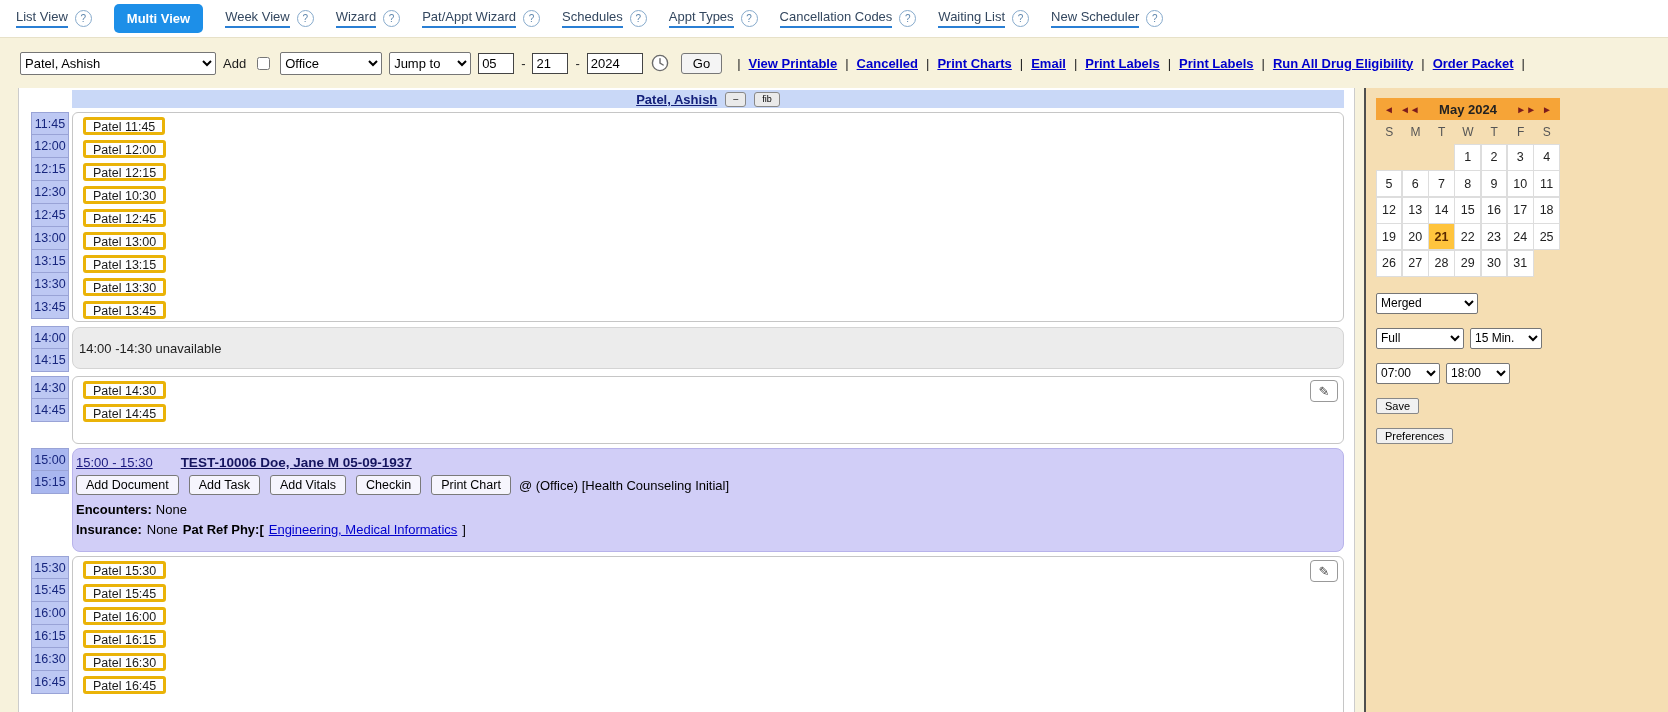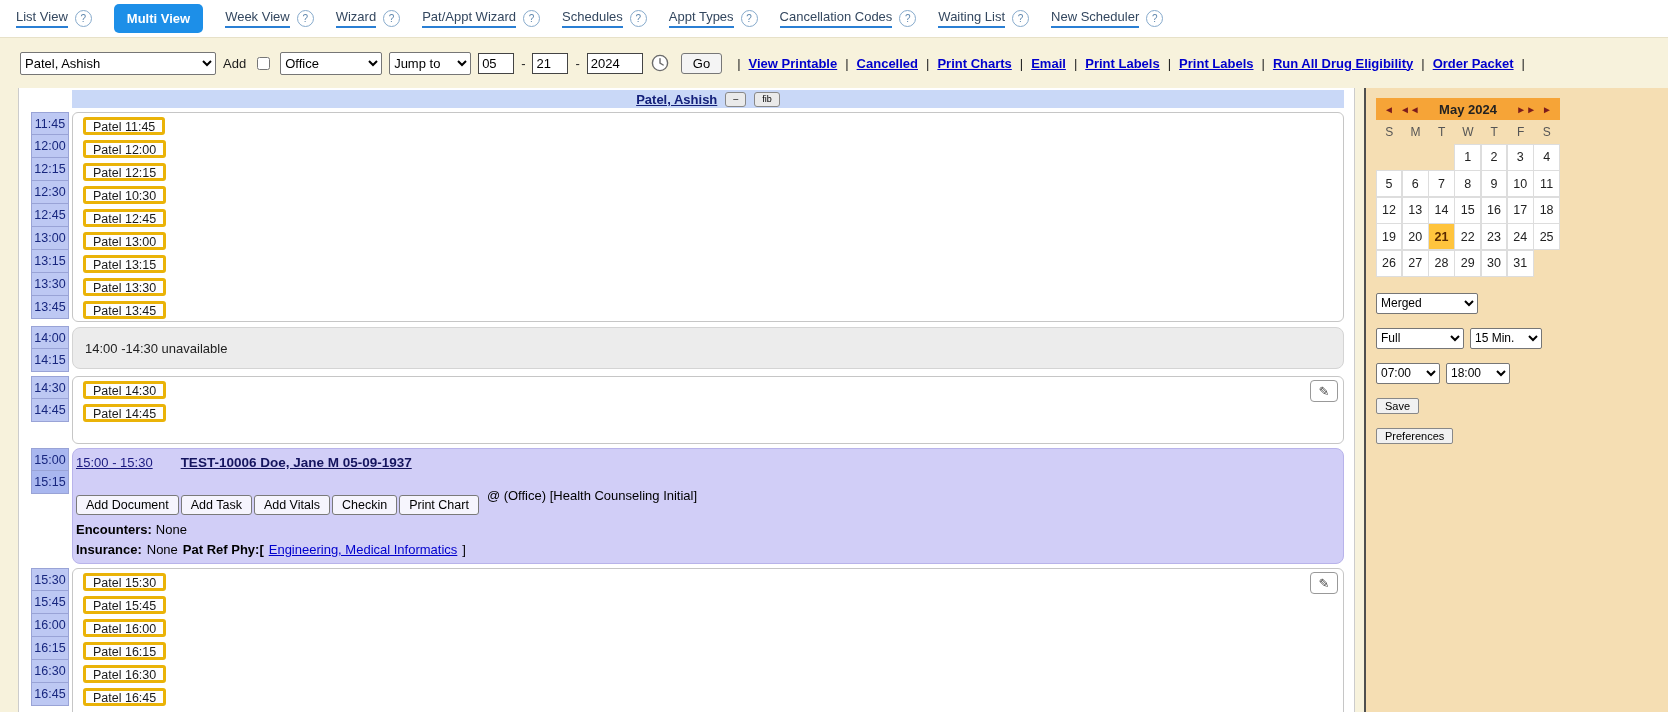--- a/index.html
+++ b/index.html
@@ -46,28 +46,28 @@
   .tc .cell:first-child{border-top:1px solid #99a3d6;}
   .tc.hl .cell{background:#a9b7ef;}
   .blockwrap{flex:1;margin:0 10px 0 3px;position:relative;}
   .block{box-sizing:border-box;}
   .block.slots{background:#fff;border:1px solid #c6c6c6;border-radius:6px;padding-top:1px;}
   .block.slots.tall{min-height:68px;}
   .block.slots.xtall{min-height:175px;}
   .slotrow{height:23px;display:flex;align-items:center;padding-left:10px;}
   .slotbtn{font-size:12.5px;height:18px;padding:0 7px;border:3px solid #eab308;border-radius:3px;background:#fefefe;color:#1a1a1a;cursor:pointer;}
   .editbtn{position:absolute;top:4px;right:6px;width:28px;height:22px;border:1px solid #999;border-radius:4px;background:#fff;font-size:13px;color:#444;display:flex;align-items:center;justify-content:center;cursor:pointer;}
-  .block.unavail{background:#ececec;border:1px solid #d4d4d4;border-radius:8px;height:42px;display:flex;align-items:center;padding-left:12px;font-size:13px;color:#222;margin-top:1px;}
+  .block.unavail{background:#ececec;border:1px solid #d4d4d4;border-radius:8px;height:42px;display:flex;align-items:center;padding-left:6px;font-size:13px;color:#222;margin-top:1px;}
 
   .block.appt{background:#d1cef7;border:1px solid #b8b3ea;border-radius:8px;min-height:104px;padding:6px 3px 6px;}
   .appt-line1{display:flex;align-items:baseline;}
   .appt-time{color:#1a1a80;text-decoration:underline;font-size:13px;cursor:pointer;}
   .appt-patient{margin-left:28px;color:#14145e;font-weight:bold;text-decoration:underline;font-size:13.5px;cursor:pointer;}
   .appt-line2{margin-top:5px;display:flex;align-items:center;}
-  .appt-btns{display:flex;gap:2px;margin-top:20px;}
+  .appt-btns{display:flex;gap:10px;}
   .appt-btn{font-size:12.5px;padding:2px 9px;border:1px solid #7a7a7a;background:#f6f5fd;border-radius:3px;cursor:pointer;white-space:nowrap;}
   .appt-suffix{font-size:13px;margin-left:8px;}
   .appt-line3{margin-top:7px;font-size:13px;}
   .appt-line3 b{margin-right:4px;}
   .appt-line4{margin-top:5px;font-size:13px;display:flex;align-items:center;gap:5px;}
   .ref-link{color:#0000cc;text-decoration:underline;cursor:pointer;}
 
   
   .minical{width:184px;}
   .mc-header{height:22px;background:#f6a437;display:flex;align-items:center;padding:0 5px;}

